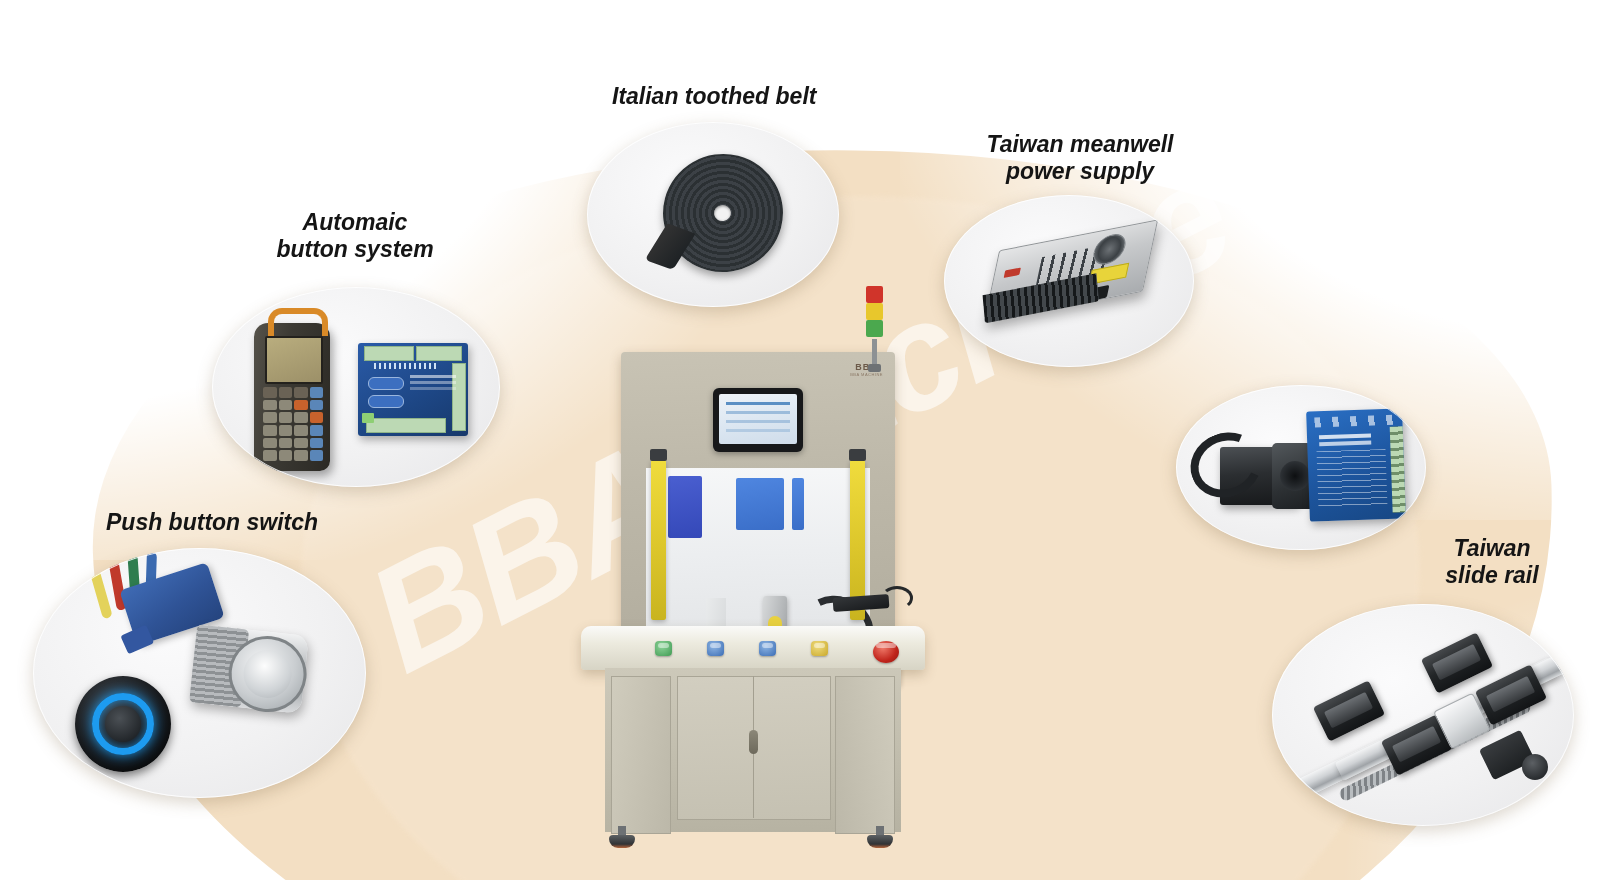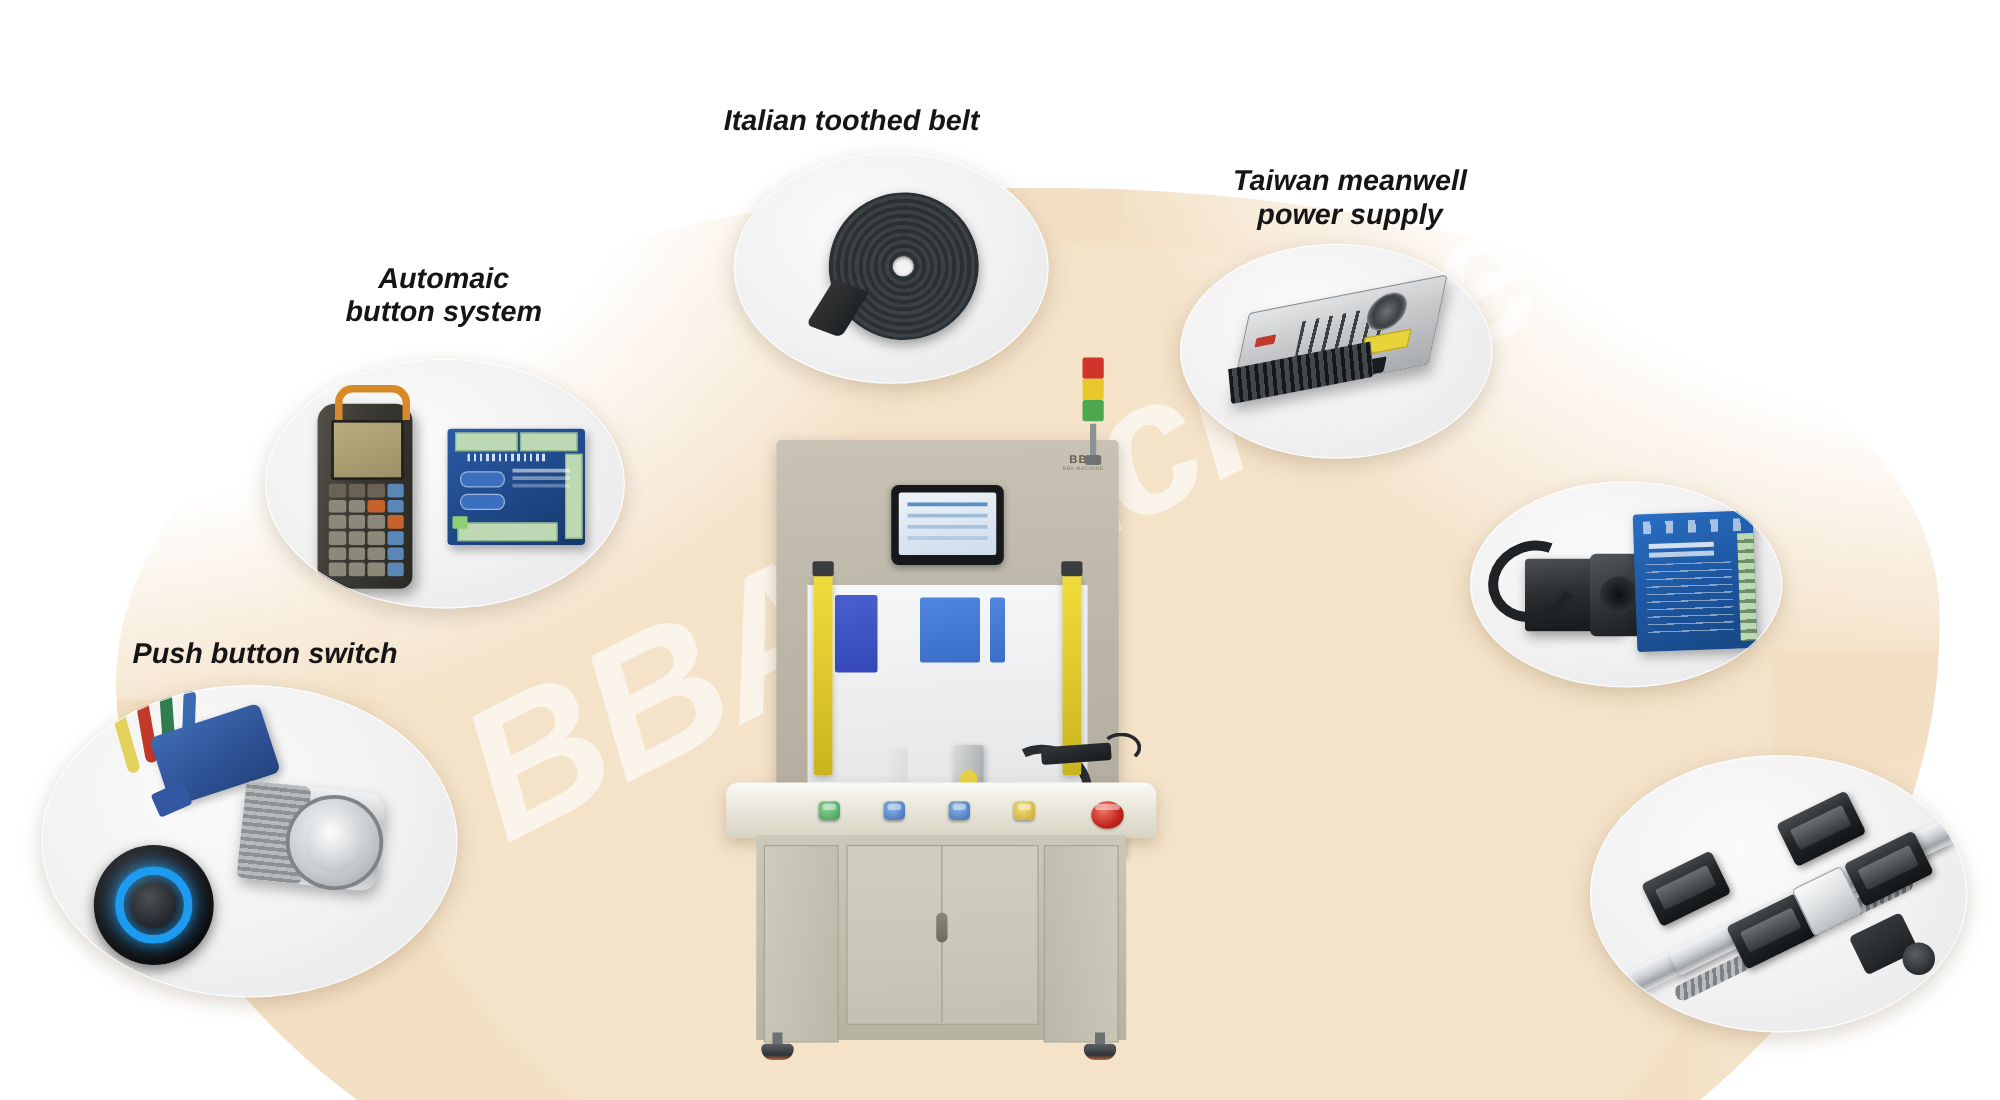--- a/index.html
+++ b/index.html
@@ -57,21 +57,21 @@
     white-space:nowrap;z-index:12;pointer-events:none;
     letter-spacing:-2px;
   }
 
   
   .label{
     position:absolute;z-index:35;
     font-size:23px;font-weight:bold;font-style:italic;color:#151515;
     line-height:1.16;white-space:pre-line;
   }
-  .lbl-belt{left:579px;top:83px;}
+  .lbl-belt{left:612px;top:83px;}
   .lbl-power{left:975px;top:131px;text-align:center;width:210px;}
   .lbl-auto{left:265px;top:209px;text-align:center;width:180px;}
   .lbl-push{left:106px;top:509px;}
   .lbl-motor{left:1213px;top:337px;}
   .lbl-rail{left:1432px;top:535px;text-align:center;width:120px;}
 
   
   .ellipse{
     position:absolute;z-index:20;
     border-radius:50%;
@@ -650,14 +650,16 @@
     <div class="rail rail-b"></div>
     <div class="screw"></div>
     <div class="block bk1"></div>
     <div class="block bk2"></div>
     <div class="block bk3"></div>
     <div class="block bk4"></div>
     <div class="ballnut"></div>
     <div class="coupler"></div>
     <div class="coupler-end"></div>
   </div>
+  <div class="label lbl-rail">Taiwan
+slide rail</div>
 
 </div>
 
 </body></html>

